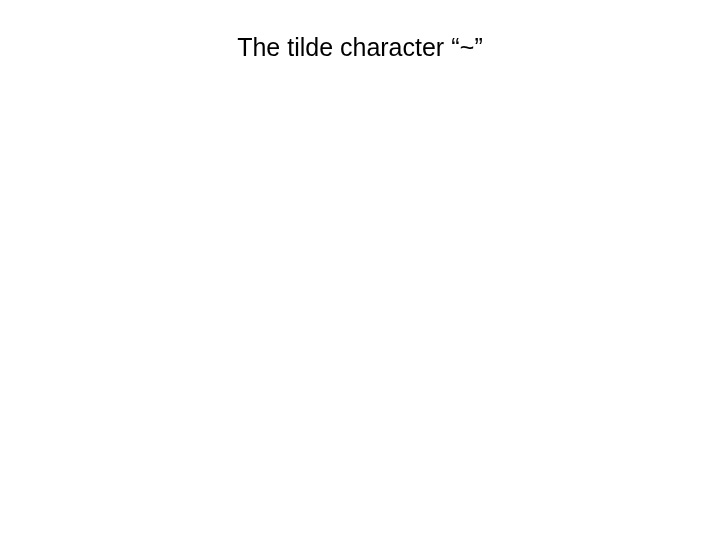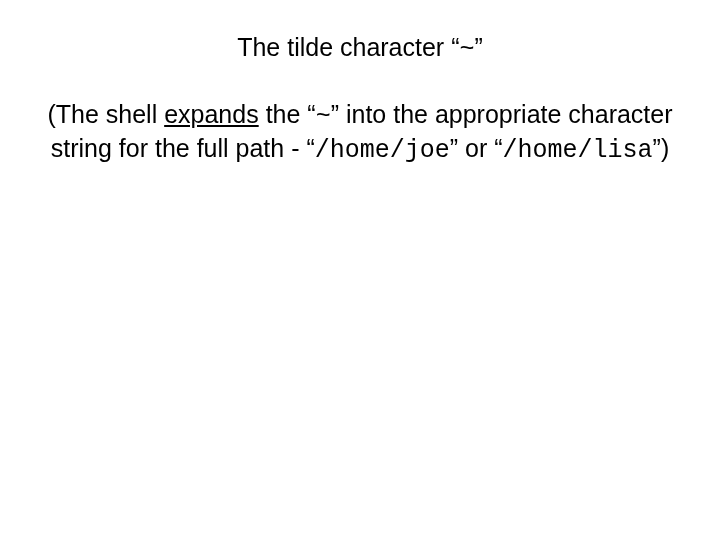--- a/index.html
+++ b/index.html
@@ -39,17 +39,14 @@
 <body>
 
 <div class="slide">
 
   <div class="block title">
     <span>The tilde character “</span><span class="mono">~</span><span>”</span>
   </div>
 
 
 
-  <div class="block">
-    <span>(The shell </span><span class="underline">expands</span><span> the “</span><span class="mono">~</span><span>” into the appropriate character string for the full path - “</span><span class="mono">/home/joe</span><span>” or “</span><span class="mono">/home/lisa</span><span>”)</span>
-  </div>
 
 </div>
 
 </body></html>

